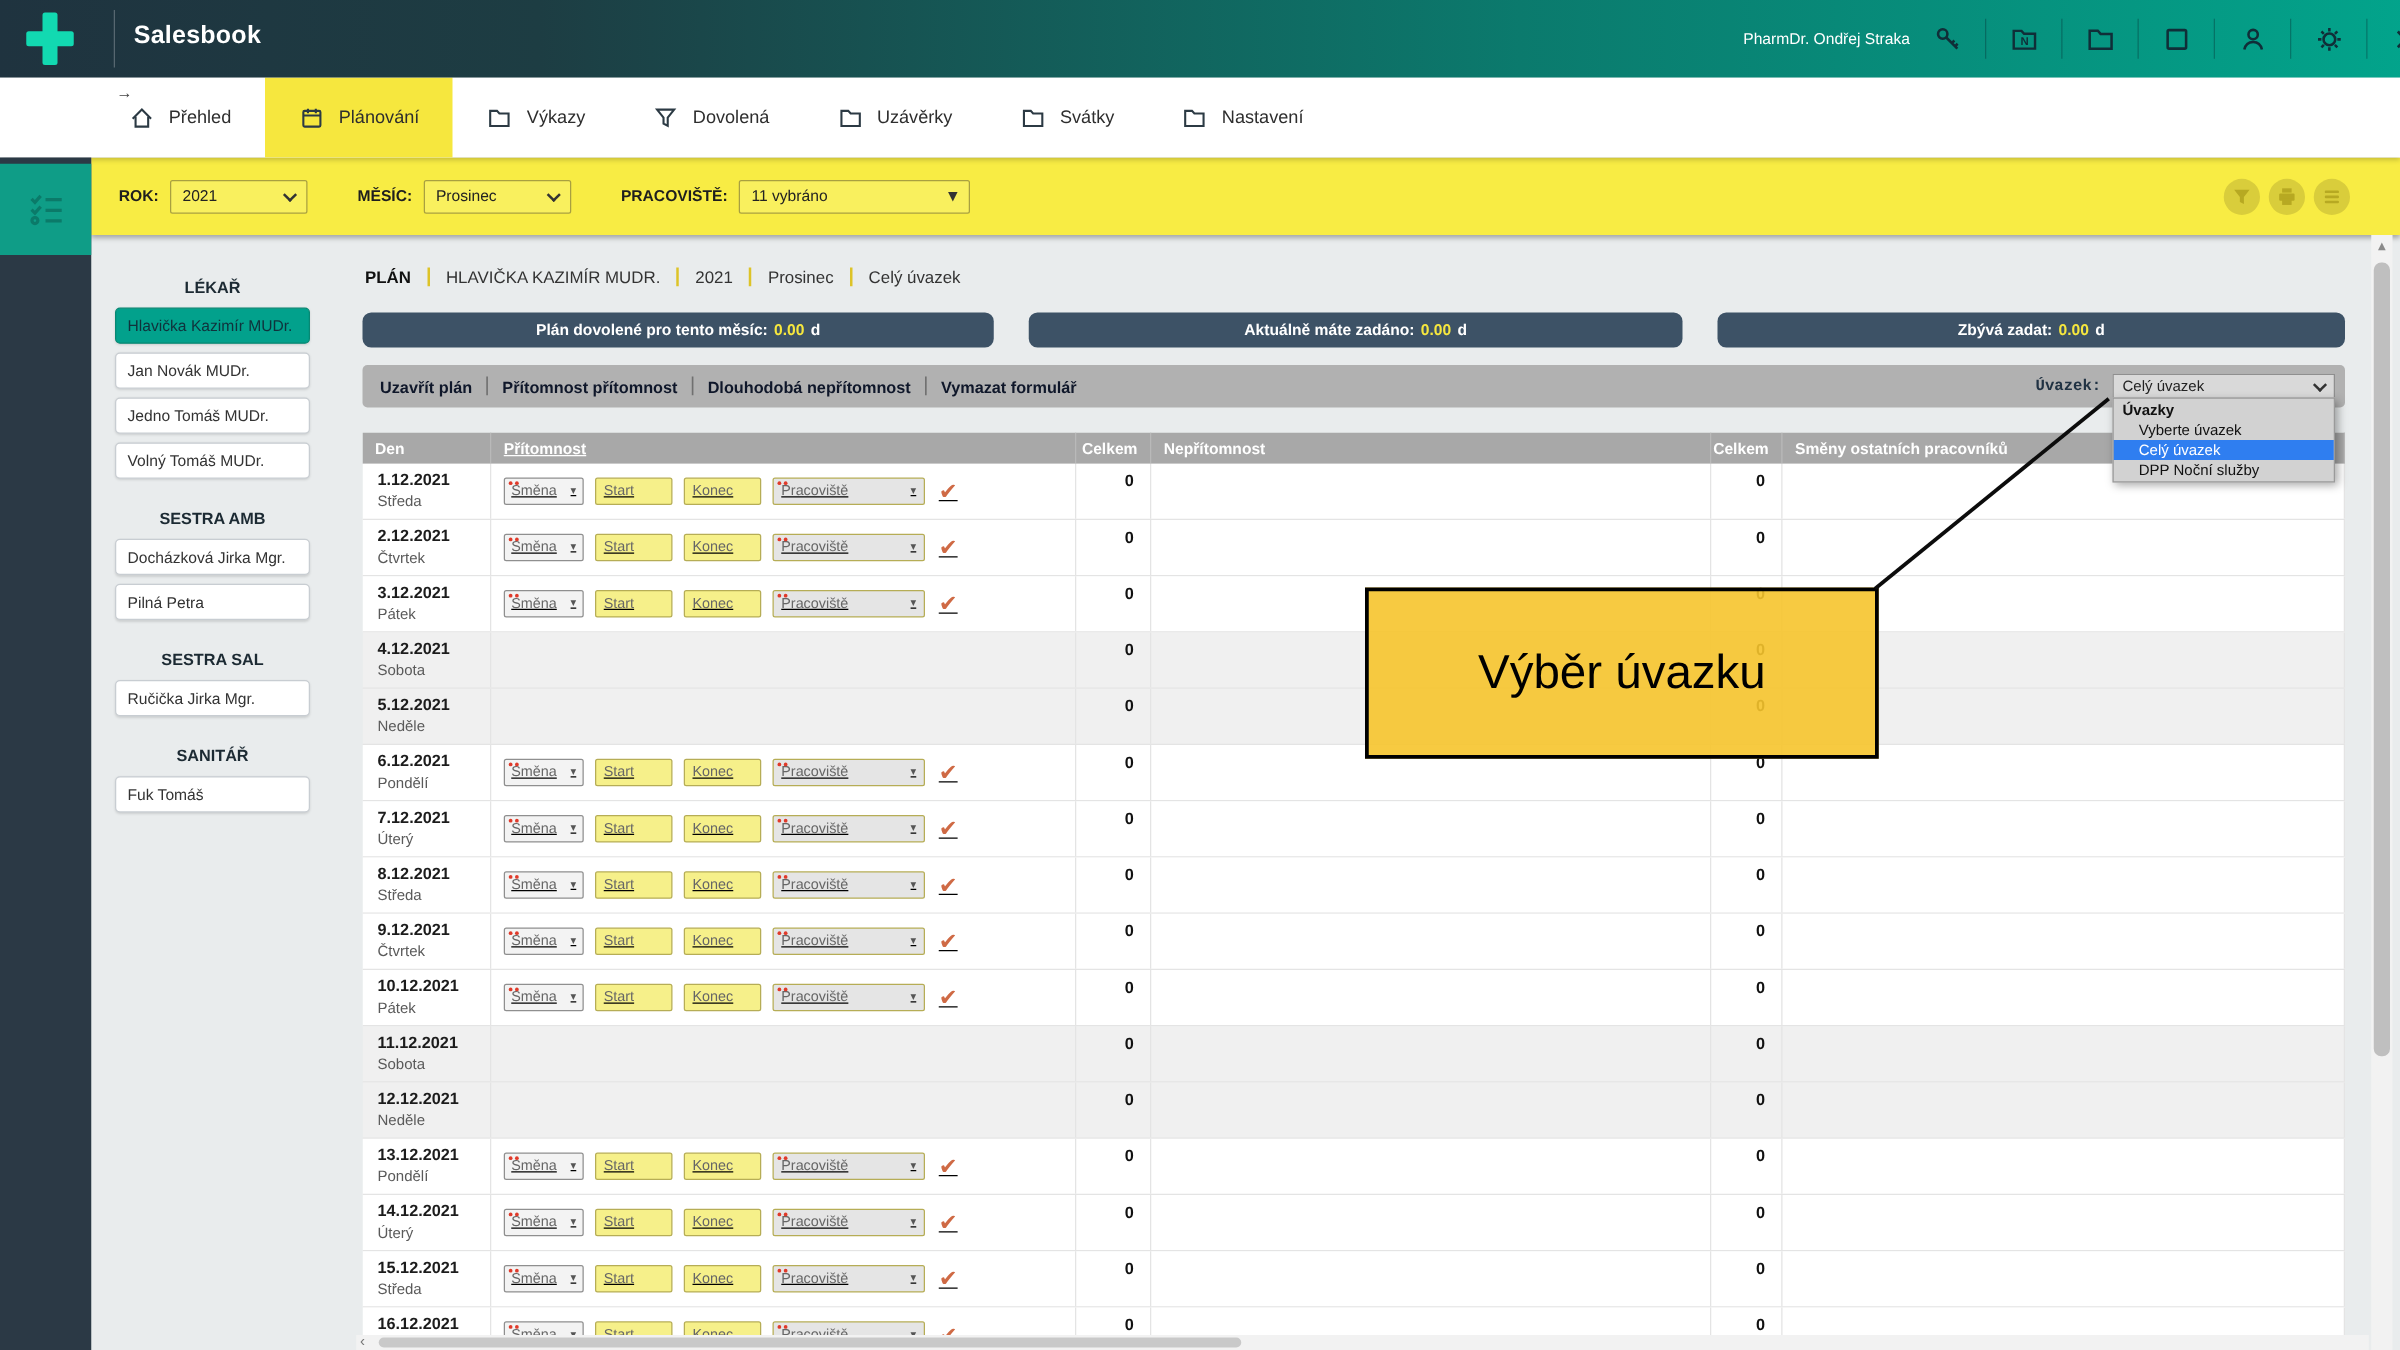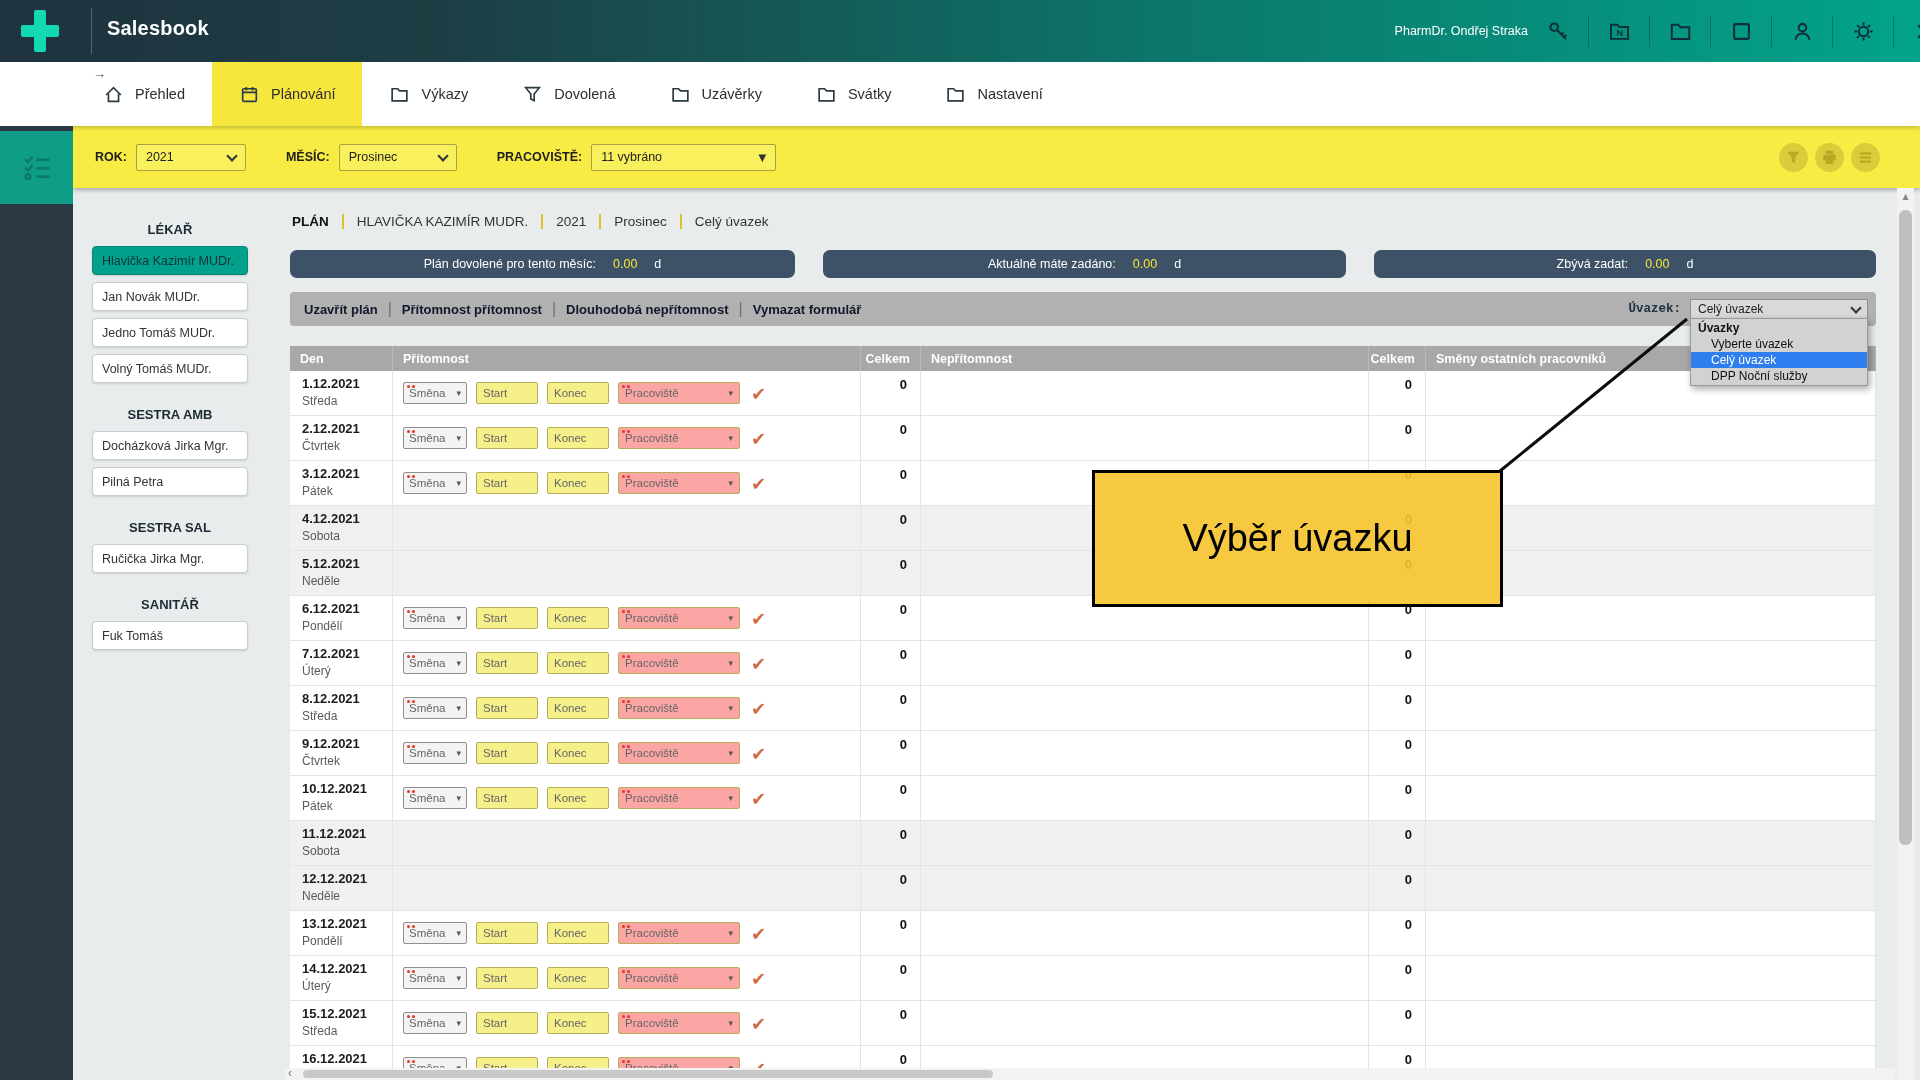--- a/index.html
+++ b/index.html
@@ -61,21 +61,21 @@
 
   
   .bc{position:absolute;left:292px;top:214px;display:flex;align-items:center;gap:13px;
       font-size:13.5px;color:#333;z-index:2;}
   .bc .b0{font-weight:bold;color:#111;}
   .bsep{width:2px;height:15px;background:#ddc328;}
 
   
   .stats{position:absolute;left:290px;top:250px;width:1586px;height:28px;z-index:2;}
   .pill{position:absolute;top:0;height:28px;background:#3d5266;border-radius:7px;color:#fff;
-        font-size:12.5px;font-weight:normal;display:flex;align-items:center;justify-content:center;gap:17px;}
+        font-size:12.5px;font-weight:bold;display:flex;align-items:center;justify-content:center;gap:5px;}
   .pill .pv{color:#f6e73e;}
 
   
   .tbar{position:absolute;left:290px;top:292px;width:1586px;height:34px;background:#b1b1b1;border-radius:4px;
         display:flex;align-items:center;padding:0 8px 0 14px;box-sizing:border-box;z-index:2;}
   .tacts{display:flex;align-items:center;}
   .tact{font-size:13px;font-weight:bold;color:#0f172a;cursor:pointer;white-space:nowrap;}
   .tsep{color:#707070;margin:0 10px;}
   .uvz{margin-left:auto;display:flex;align-items:center;gap:9px;}
   .uvz-label{font-size:12.5px;font-weight:bold;color:#203243;font-family:Liberation Mono, monospace;}
@@ -87,38 +87,38 @@
        box-shadow:2px 3px 7px rgba(0,0,0,.35);z-index:40;box-sizing:border-box;padding:1px 0;}
   .ddi{height:16px;line-height:16px;font-size:12px;color:#111;padding-left:20px;white-space:nowrap;cursor:pointer;}
   .ddg{font-weight:bold;padding-left:7px;}
   .ddi.hl{background:#2f7ef0;color:#fff;}
 
   
   .tbl{position:absolute;left:290px;top:346px;width:1586px;height:722px;overflow:hidden;z-index:1;}
   .thead{display:flex;height:25px;background:#a8a8a8;color:#fff;font-size:12.5px;font-weight:bold;}
   .th{box-sizing:border-box;padding:0 10px;border-right:1px solid #b9b9b9;display:flex;align-items:center;}
   .c-den{width:103px;}
-  .c-prit{width:468px;}
+  .c-prit{width:468px;text-decoration:underline;}
   .c-c1{width:60px;}
   .c-nep{width:448px;}
   .c-c2{width:57px;}
   .c-sm{flex:1;}
   .th.c-c1,.th.c-c2{justify-content:flex-end;}
   .trow{display:flex;height:45px;background:#fff;border-bottom:1px solid #e4e4e4;box-sizing:border-box;}
   .trow.we{background:#f0f0f0;}
   .td{box-sizing:border-box;border-right:1px solid #e4e4e4;height:100%;}
   .td.c-den{padding:5px 0 0 12px;}
   .dt{font-size:13px;font-weight:bold;color:#1c1c1c;}
   .dy{font-size:12px;color:#5a5a5a;margin-top:3px;}
   .td.c-prit{display:flex;align-items:center;gap:9px;padding-left:10px;}
   .td.c-c1,.td.c-c2{font-size:13px;font-weight:bold;color:#111;text-align:right;padding:6px 13px 0 0;}
   .ctl{position:relative;height:22px;box-sizing:border-box;display:flex;align-items:center;font-size:11.5px;color:#666;cursor:pointer;}
   .sel-gray{width:64px;background:#f3f3f3;border:1px solid #8f8f8f;border-radius:2px;justify-content:space-between;padding:0 5px;}
   .inp-yel{width:62px;background:#f6f08a;border:1px solid #b6ad56;border-radius:2px;padding:0 6px;}
-  .sel-yel{width:122px;background:#fca5a5;border:1px solid #b6ad56;border-radius:2px;justify-content:space-between;padding:0 6px;text-align:right;}
+  .sel-yel{width:122px;background:#e5e5e5;border:1px solid #b6ad56;border-radius:2px;justify-content:space-between;padding:0 6px;text-align:right;}
   .req{position:absolute;top:2px;left:3px;width:3px;height:3px;border-radius:50%;background:#e03a2a;box-shadow:5px 0 0 #e03a2a;}
   .arr{font-size:9px;color:#555;font-family:"DejaVu Sans",sans-serif;}
   .chk{color:#cf6a45;font-size:18px;font-weight:bold;font-family:"DejaVu Sans",sans-serif;margin-left:2px;}
 
   
   .anno{position:absolute;left:1092px;top:470px;width:411px;height:137px;background:rgba(246,196,44,.9);
         border:3px solid #000;box-sizing:border-box;display:flex;align-items:center;justify-content:center;
         font-size:38px;color:#000;z-index:24;}
   .conn{position:absolute;left:0;top:0;width:1920px;height:1080px;pointer-events:none;z-index:26;}
 

